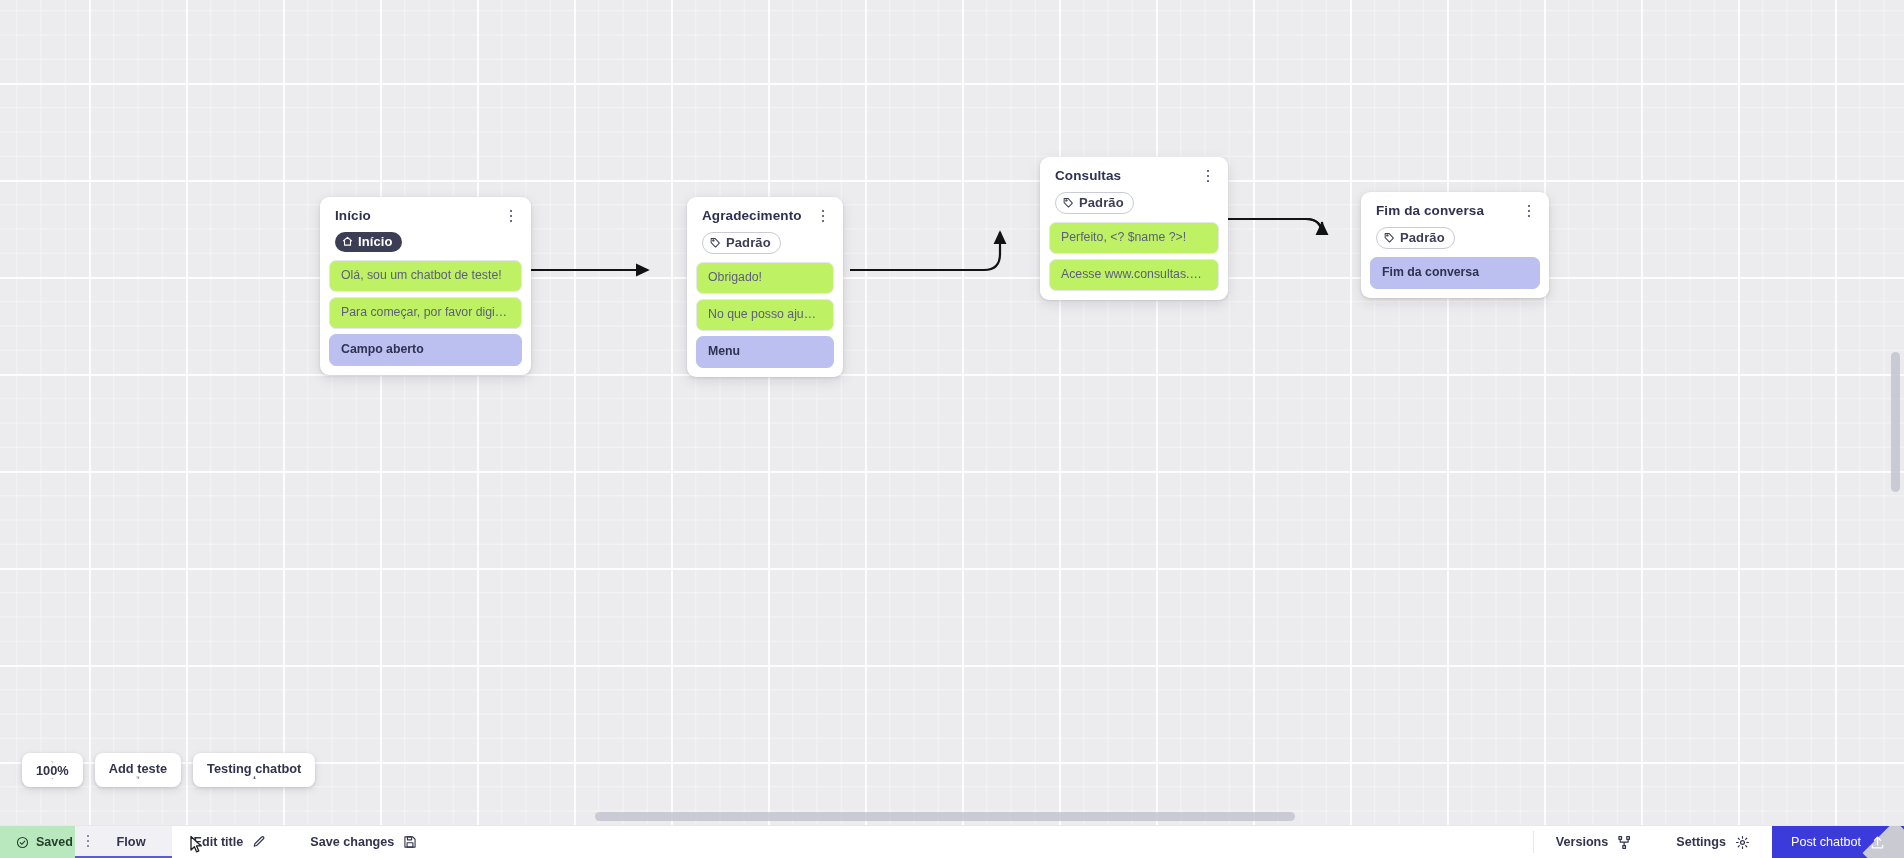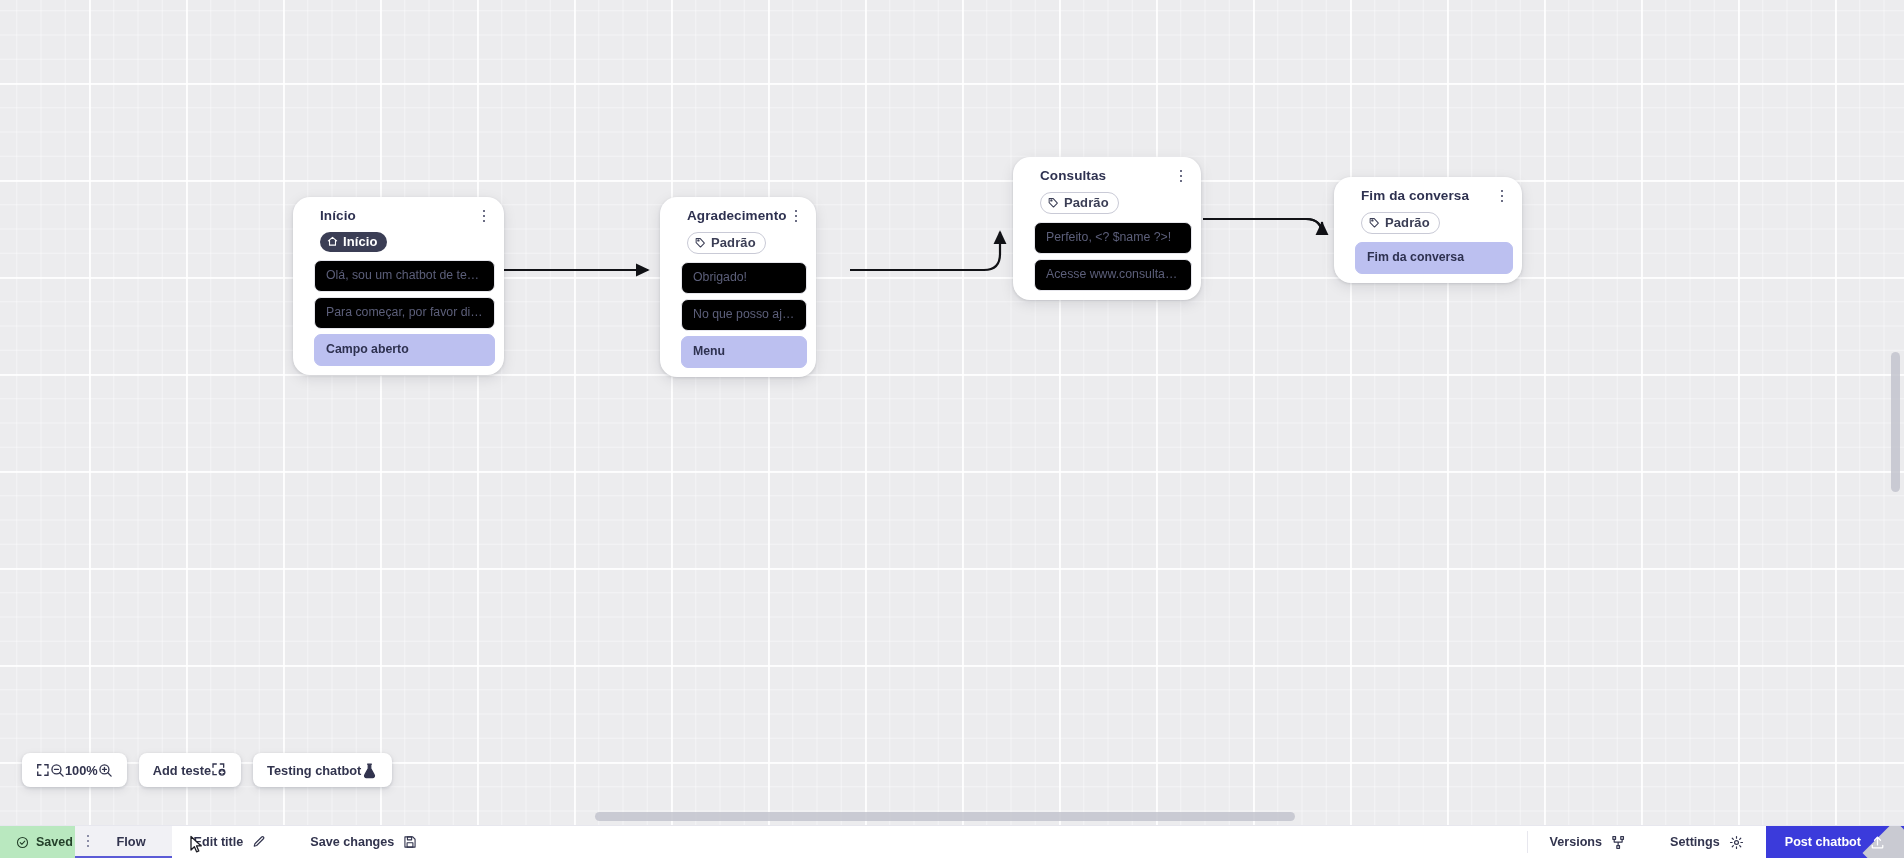--- a/index.html
+++ b/index.html
@@ -24,26 +24,27 @@
     background-size: 97px 97px, 97px 97px, 24.25px 24.25px, 24.25px 24.25px;
     background-position: -8px -14px, -8px -14px, -8px -14px, -8px -14px;
     overflow: hidden;
   }
   #edges { position: absolute; left:0; top:0; width: 1904px; height: 825px; pointer-events: none; }
 
   
   .node {
     position: absolute;
     background: #ffffff;
-    border-radius: 17px;
+    border-radius: 9px;
     box-shadow: 0 1px 3px rgba(16,20,40,.13), 0 4px 14px rgba(16,20,40,.10);
-    padding: 11px 9px 9px 21px;
+    padding: 11px 9px 9px 9px;
     display: flex;
     flex-direction: column;
     gap: 7px;
+    margin-left: 27px;
   }
   .node-head {
     display: flex; align-items: flex-start; justify-content: space-between;
     padding: 0 4px 0 6px;
   }
   .node-title {
     font-size: 13.5px; font-weight: 700; color: #2e3150; letter-spacing: .1px;
     line-height: 16px;
   }
   .kebab { width: 14px; height: 18px; display:flex; flex-direction:column;
@@ -60,21 +61,21 @@
   .tag.outline { background: #ffffff; color: #3b3e55; border: 1.2px solid #c9cad6; }
   .tag svg { display:block; }
 
   .rows { display: flex; flex-direction: column; gap: 5px; margin-top: 1px; }
   .row {
     border-radius: 7px;
     font-size: 12.3px;
     line-height: 15px;
     padding: 7.5px 11px;
     color: #5c5f7a;
-    background: #000000;
+    background: #bef264;
     border: 1px solid #e6e6ec;
     white-space: nowrap;
     overflow: hidden;
     text-overflow: ellipsis;
   }
   .row.hl {
     background: #bcc0f0;
     border-color: #bcc0f0;
     color: #2e3150;
     font-weight: 700;
@@ -93,21 +94,21 @@
   
   .float-bar {
     position: absolute; left: 22px; bottom: 38px;
     display: flex; align-items: center; gap: 12px;
   }
   .pill {
     background: #ffffff; border-radius: 8px;
     box-shadow: 0 1px 3px rgba(16,20,40,.14), 0 3px 10px rgba(16,20,40,.09);
     height: 34px; display: flex; align-items: center; 
     padding: 8px 14px; cursor: pointer;
-    font-size: 12.8px; color: #32344e; font-weight: 600;
+    font-size: 12.8px; color: #32344e; font-weight: 600; flex-direction: column;
   }
   .pill .zoomlabel { font-size: 12.8px; font-weight: 600; color: #32344e; }
 
   
   #bottombar {
     position: absolute; left: 0; bottom: 0; width: 1904px; height: 33px;
     background: #ffffff; border-top: 1px solid #e7e7ee;
     display: flex; align-items: stretch; justify-content: space-between;
   }
   .bb-left, .bb-right { display: flex; align-items: stretch; }
@@ -125,21 +126,21 @@
   .tabchip .grip { display:flex; flex-direction:column; gap:2.5px; align-items:center; }
   .tabchip .grip i { width:2.6px;height:2.6px;border-radius:50%;background:#6a6d8c;display:block; }
   .tabchip .tlabel { font-size: 12.8px; font-weight: 700; color: #32344e; }
   .bb-item {
     display: flex; align-items: center; gap: 9px; padding: 0 22px;
     font-size: 12.6px; color: #32344e; font-weight: 600; cursor: pointer;
   }
   .bb-right .divider { width:1px; background:#e7e7ee; margin: 5px 0; }
   .post {
     display: flex; align-items: center; gap: 9px; padding: 0 19px;
-    background: #3b3bdb; color: #ffffff; font-size: 12.6px; font-weight: 700;
+    background: #3b3bdb; color: #ffffff; font-size: 12.6px; font-weight: 400;
     cursor: pointer; position: relative; overflow: hidden;
   }
   .post::after{
     content:""; position:absolute; right:-14px; bottom:-18px;
     width:46px; height:46px; background:#c9cad2; transform: rotate(45deg);
   }
   .post > * { position: relative; z-index: 2; }
 
   
   .cursor { position: absolute; left: 114px; bottom: 1px; width: 16px; height: 20px; }
@@ -231,21 +232,21 @@
         </svg>
         <span>Padrão</span>
       </span>
     </div>
     <div class="rows">
       <div class="row">Perfeito, &lt;? $name ?&gt;!</div>
       <div class="row">Acesse www.consultas.com par...</div>
     </div>
   </div>
 
-  <div class="node" style="left:1334px; top:177px; width:188px;">
+  <div class="node" style="left:1334px; top:192px; width:188px;">
     <div class="node-head">
       <div class="node-title">Fim da conversa</div>
       <div class="kebab">
           <i></i>
           <i></i>
           <i></i>
         </div>
     </div>
     <div class="tag-row">
       <span class="tag outline">

